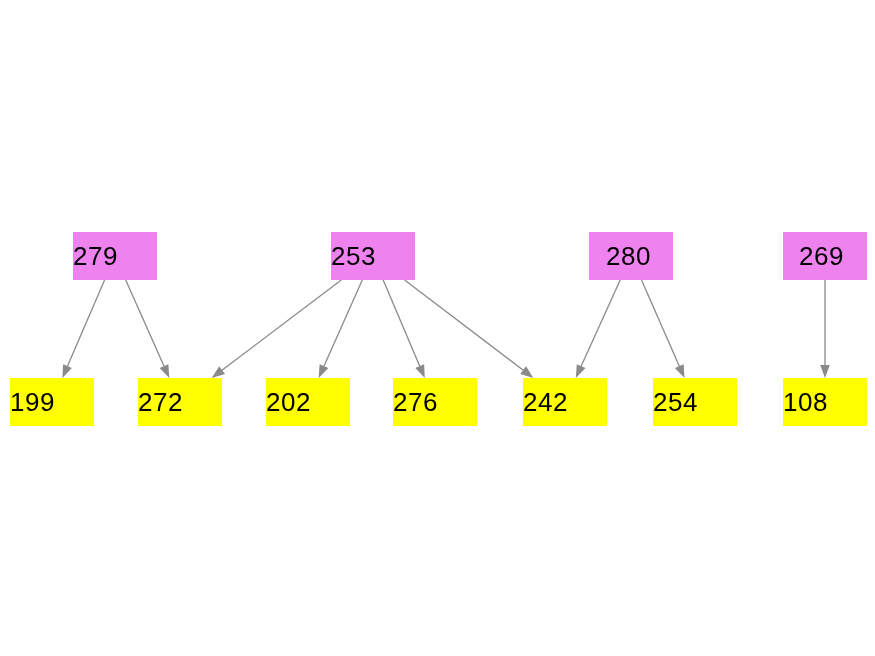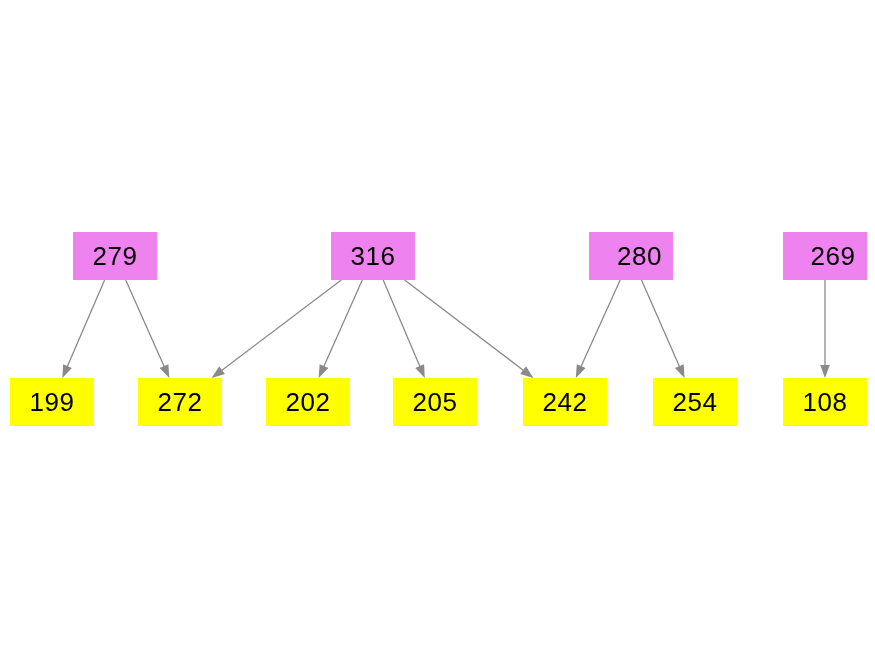--- a/index.html
+++ b/index.html
@@ -19,21 +19,20 @@
     position: absolute;
     left: 0;
     top: 0;
     width: 100%;
     height: 100%;
   }
   .node {
     position: absolute;
     display: flex;
     align-items: center;
-    justify-content: center;
     box-sizing: border-box;
   }
   .node span {
     font-size: 26px;
     color: #000000;
     line-height: 1;
     letter-spacing: 0.5px;
   }
 </style>
 </head>
@@ -58,39 +57,39 @@
       <line x1="641.5" y1="280.0" x2="679.7" y2="367.0" stroke="#8a8a8a" stroke-width="1.3"></line>
       <polygon points="684.5,378.0 674.9,368.0 683.7,364.2" fill="#8a8a8a"></polygon>
       <line x1="825.0" y1="280.0" x2="825.0" y2="366.0" stroke="#8a8a8a" stroke-width="1.3"></line>
       <polygon points="825.0,378.0 820.2,365.0 829.8,365.0" fill="#8a8a8a"></polygon>
     </svg>
   <div id="nodes-layer">
       <div class="node parent" style="left: 73px; top: 232px; width: 84px; height: 48px; background: rgb(238, 130, 238);">
         <span style="color: rgb(0, 0, 0);">279</span>
       </div>
       <div class="node parent" style="left: 331px; top: 232px; width: 84px; height: 48px; background: rgb(238, 130, 238);">
-        <span style="color: rgb(0, 0, 0);">316</span>
+        <span style="color: rgb(0, 0, 0);">253</span>
       </div>
       <div class="node parent" style="left: 589px; top: 232px; width: 84px; height: 48px; background: rgb(238, 130, 238); padding-left: 17px;">
         <span style="color: rgb(0, 0, 0);">280</span>
       </div>
       <div class="node parent" style="left: 783px; top: 232px; width: 84px; height: 48px; background: rgb(238, 130, 238); padding-left: 16px;">
         <span style="color: rgb(0, 0, 0);">269</span>
       </div>
       <div class="node child" style="left: 10px; top: 378px; width: 84px; height: 48px; background: rgb(255, 255, 0);">
         <span style="color: rgb(0, 0, 0);">199</span>
       </div>
       <div class="node child" style="left: 138px; top: 378px; width: 84px; height: 48px; background: rgb(255, 255, 0);">
         <span style="color: rgb(0, 0, 0);">272</span>
       </div>
       <div class="node child" style="left: 266px; top: 378px; width: 84px; height: 48px; background: rgb(255, 255, 0);">
         <span style="color: rgb(0, 0, 0);">202</span>
       </div>
       <div class="node child" style="left: 393px; top: 378px; width: 84px; height: 48px; background: rgb(255, 255, 0);">
-        <span style="color: rgb(0, 0, 0);">205</span>
+        <span style="color: rgb(0, 0, 0);">276</span>
       </div>
       <div class="node child" style="left: 523px; top: 378px; width: 84px; height: 48px; background: rgb(255, 255, 0);">
         <span style="color: rgb(0, 0, 0);">242</span>
       </div>
       <div class="node child" style="left: 653px; top: 378px; width: 84px; height: 48px; background: rgb(255, 255, 0);">
         <span style="color: rgb(0, 0, 0);">254</span>
       </div>
       <div class="node child" style="left: 783px; top: 378px; width: 84px; height: 48px; background: rgb(255, 255, 0);">
         <span style="color: rgb(0, 0, 0);">108</span>
       </div>

